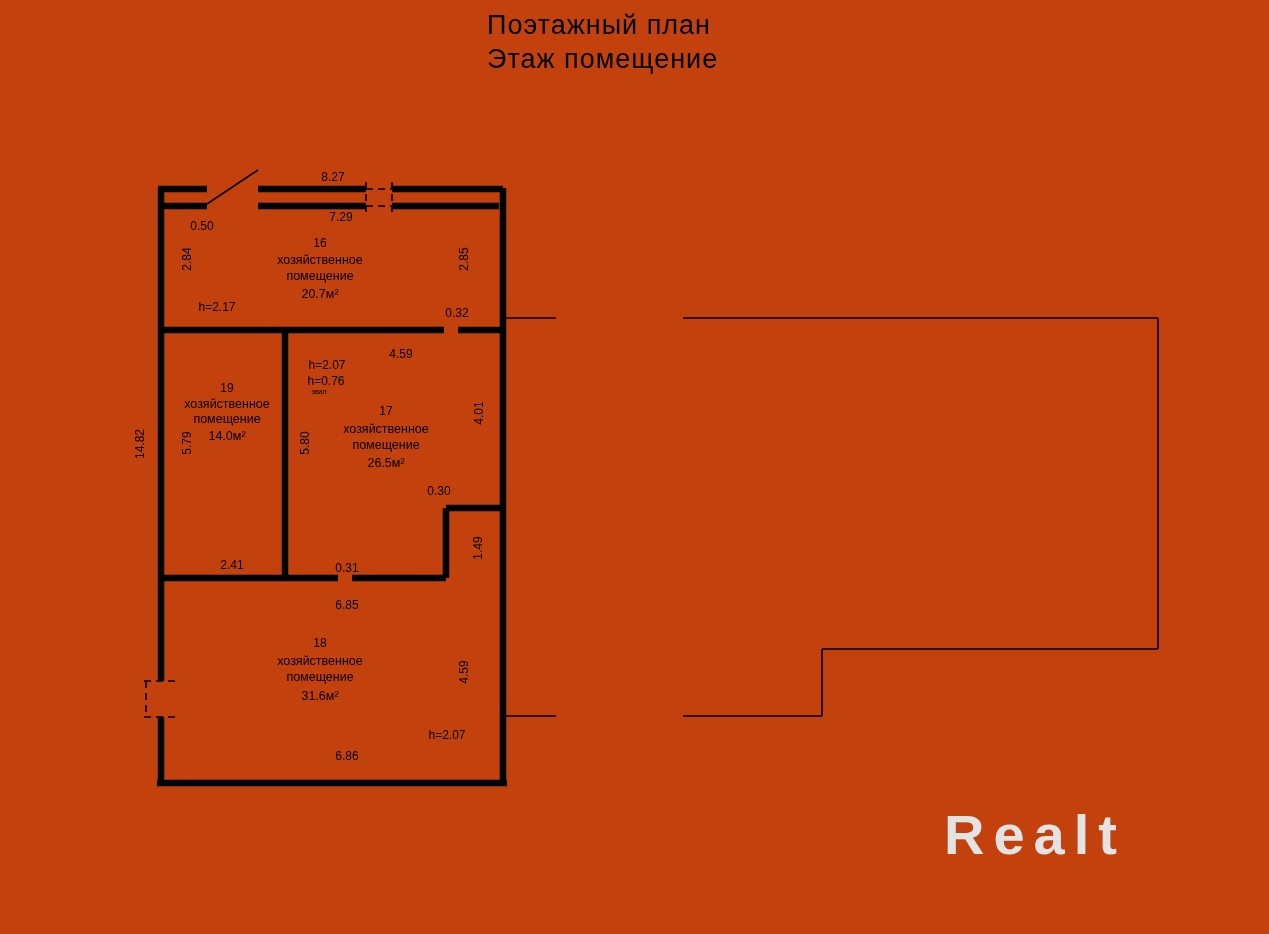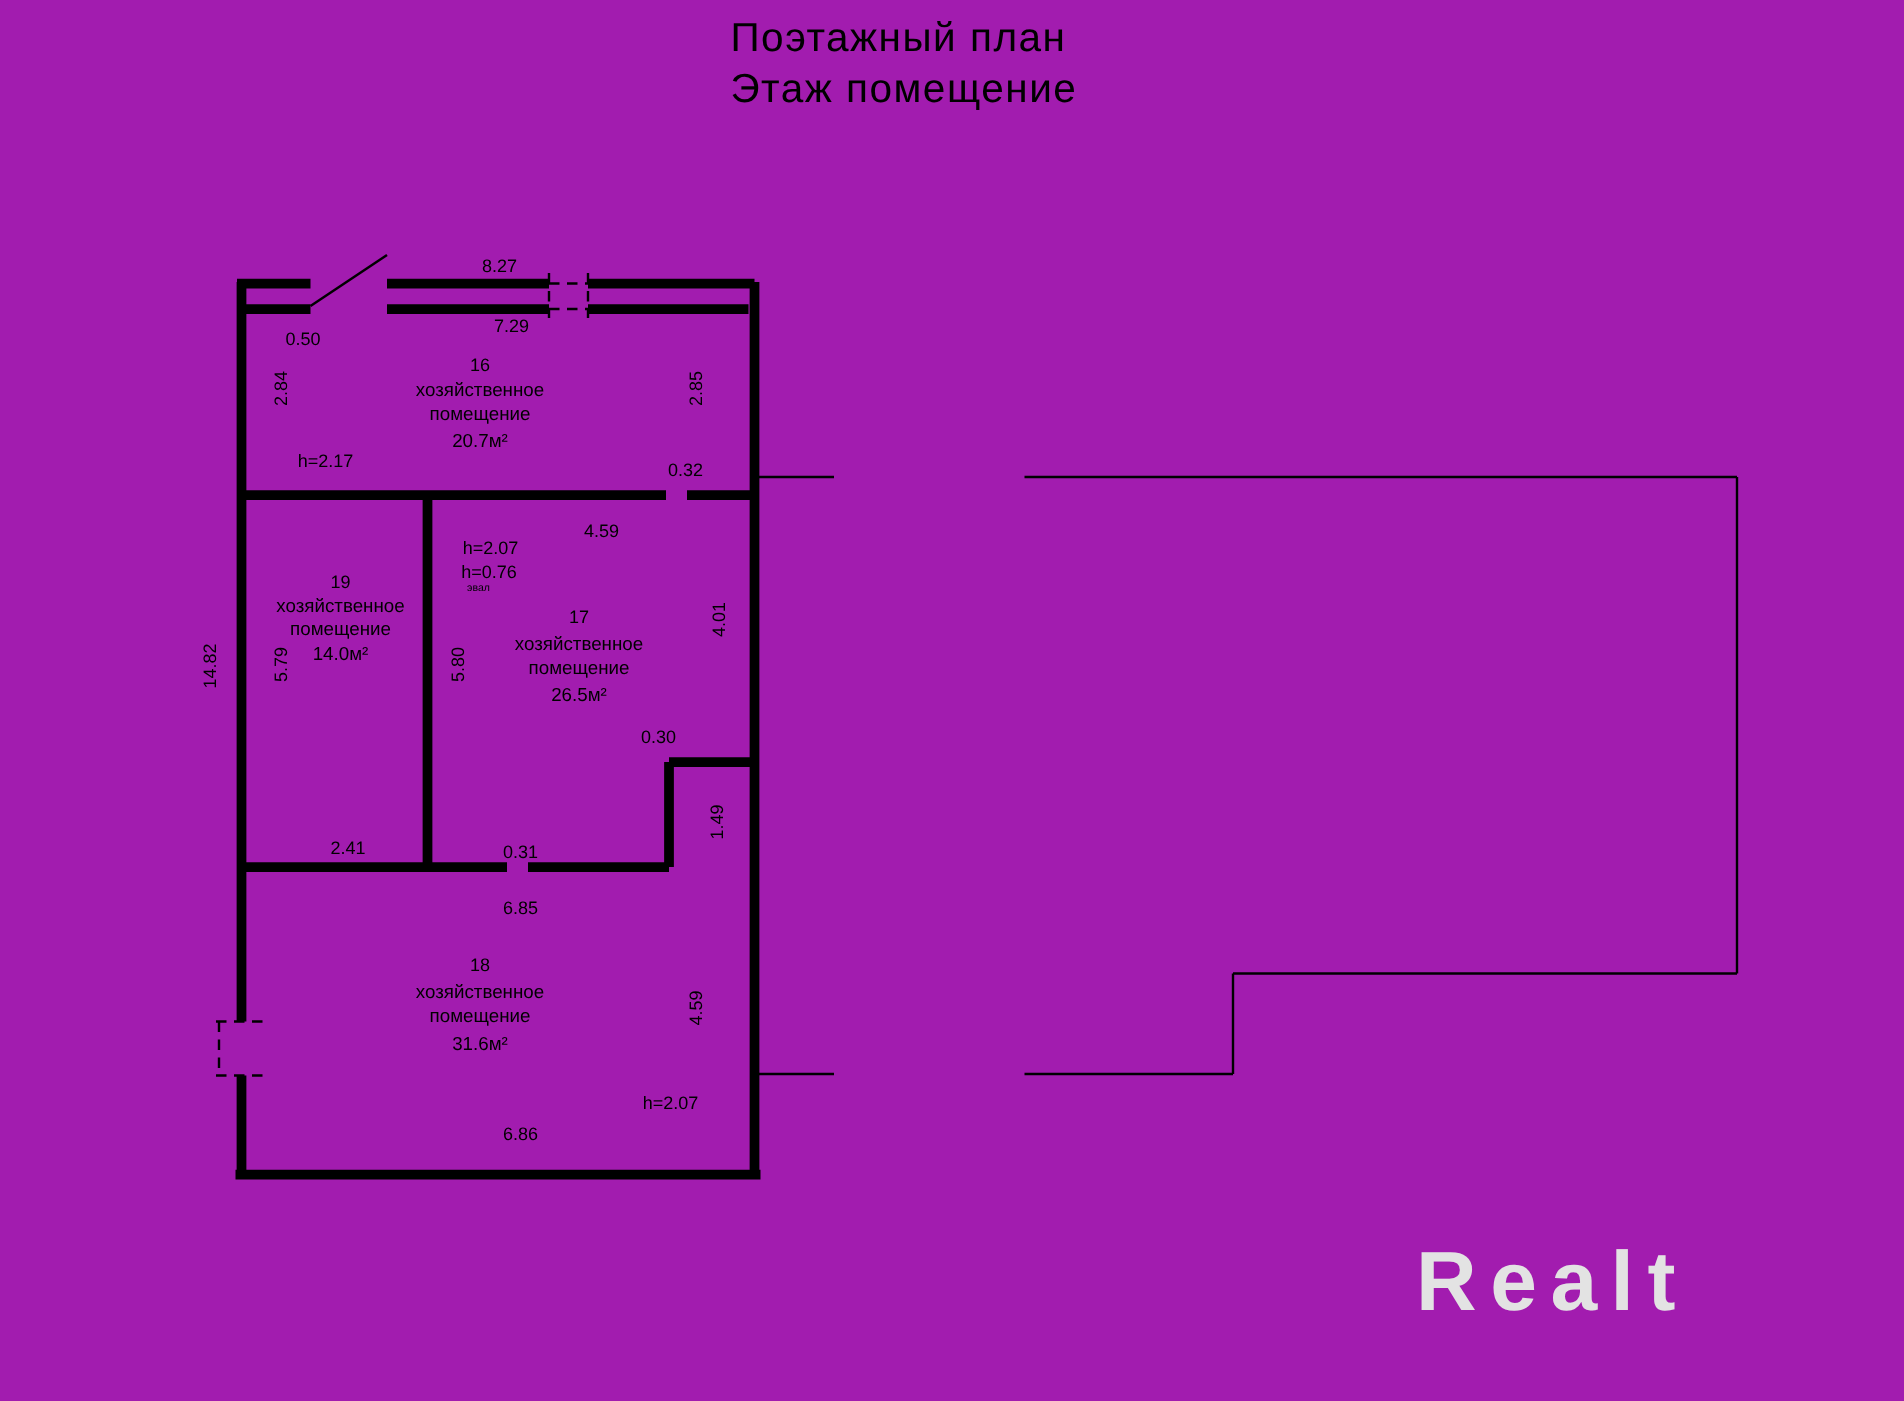--- a/index.html
+++ b/index.html
@@ -1,28 +1,27 @@
 <!DOCTYPE html>
 <html><head>
 <meta charset="utf-8">
 <style>
   html,body{margin:0;padding:0;background:#fff;}
   .canvas{
-    position:relative;width:1269px;height:934px;background:#a21caf;
+    position:relative;width:1269px;height:934px;background:#c2410c;
     font-family:"Liberation Sans",sans-serif;overflow:hidden;
   }
   .title{
     position:absolute;left:487px;top:8px;color:#000;
     font-size:27px;line-height:34px;letter-spacing:1px;white-space:nowrap;
   }
   .watermark{
     position:absolute;left:944px;top:802px;color:#e3e3e3;
     font-size:56px;font-weight:bold;letter-spacing:9px;white-space:nowrap;
     user-select:none;
-    margin-top:19px;
   }
   svg{position:absolute;left:0;top:0;}
   svg text{fill:#000;font-family:"Liberation Sans",sans-serif;}
   .dim{font-size:12px;}
   .room{font-size:12.5px;}
   .num{font-size:12px;}
   .hlbl{font-size:12px;}
   .tiny{font-size:7px;}
 </style>
 </head>

